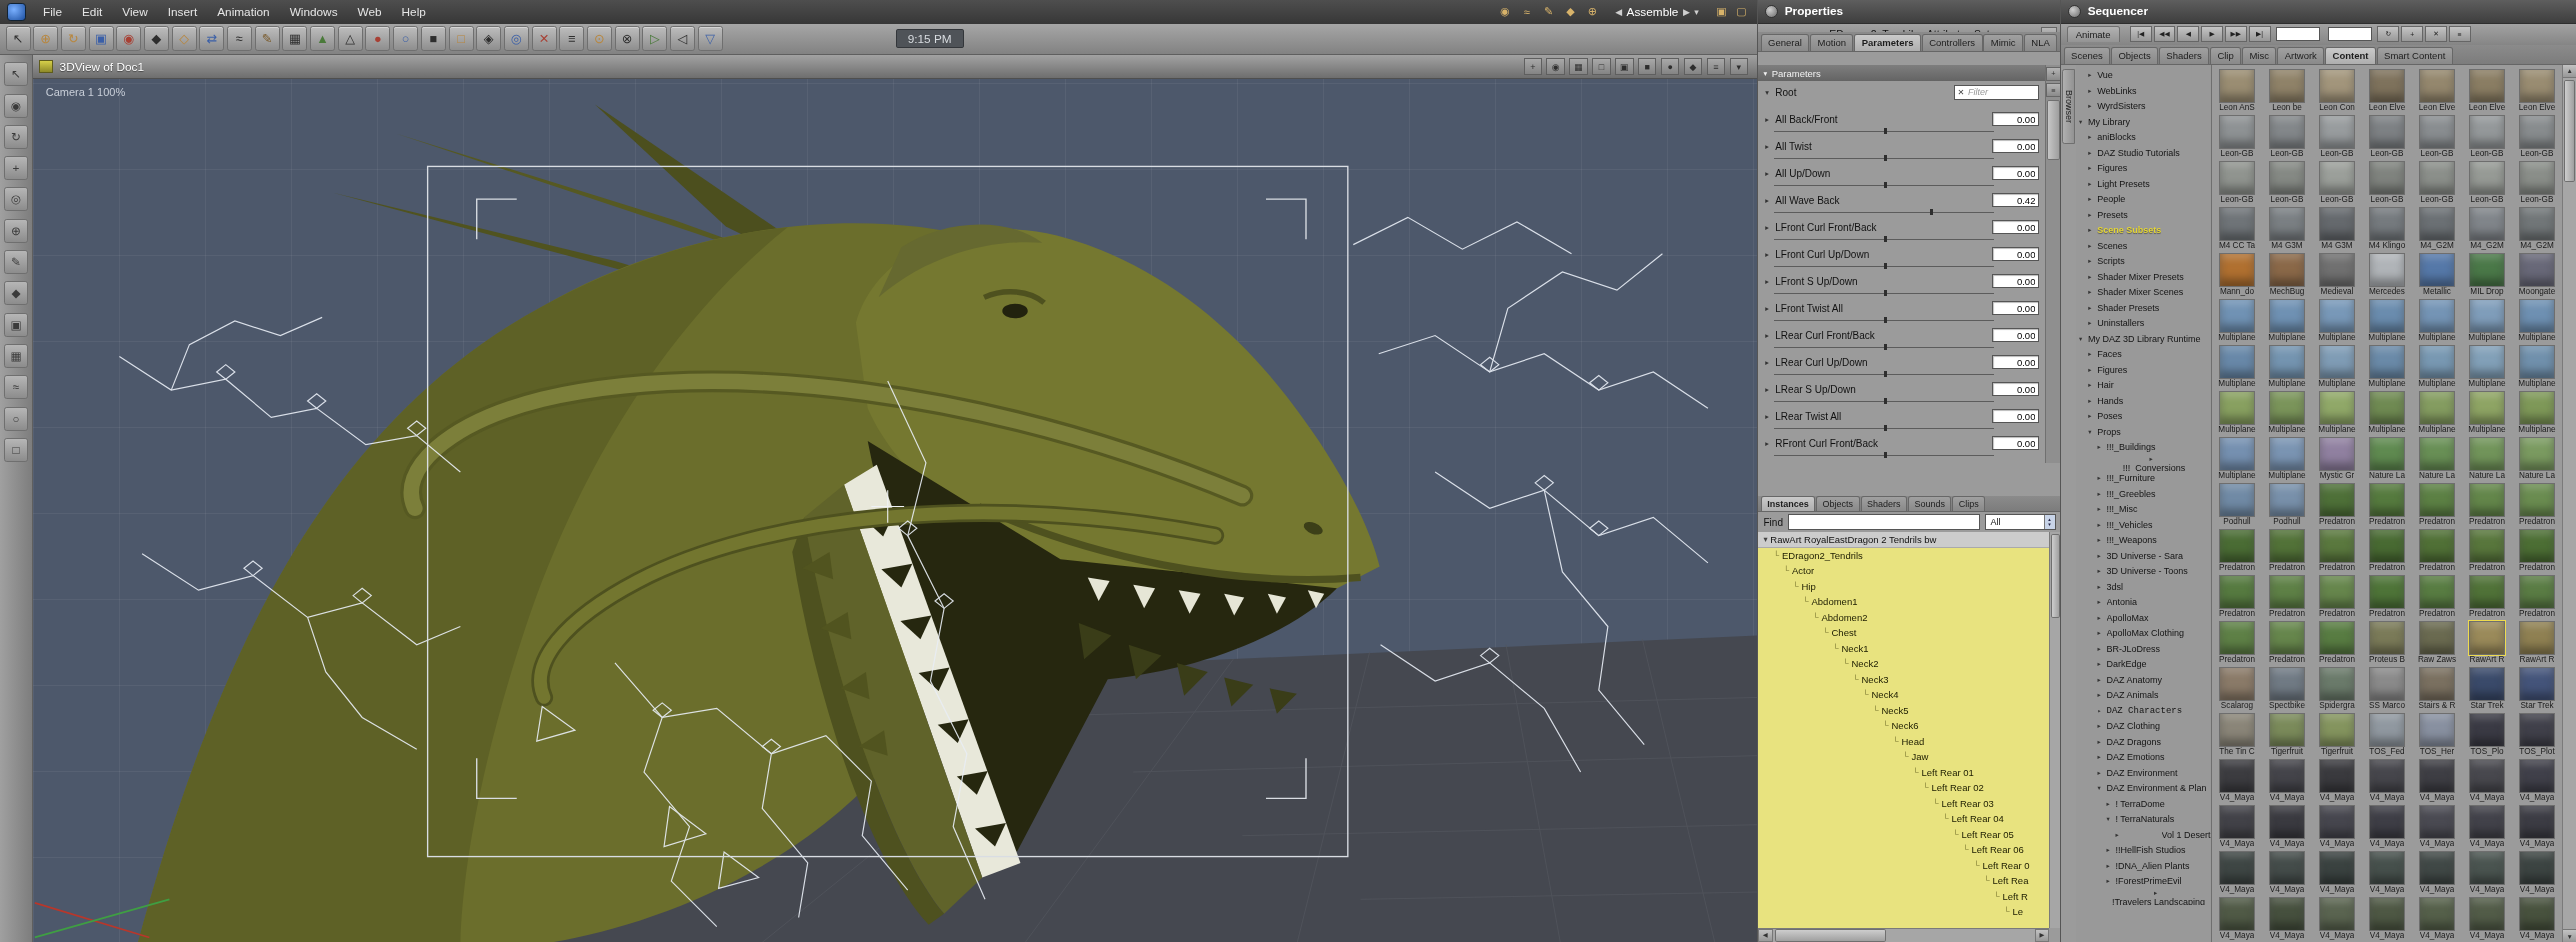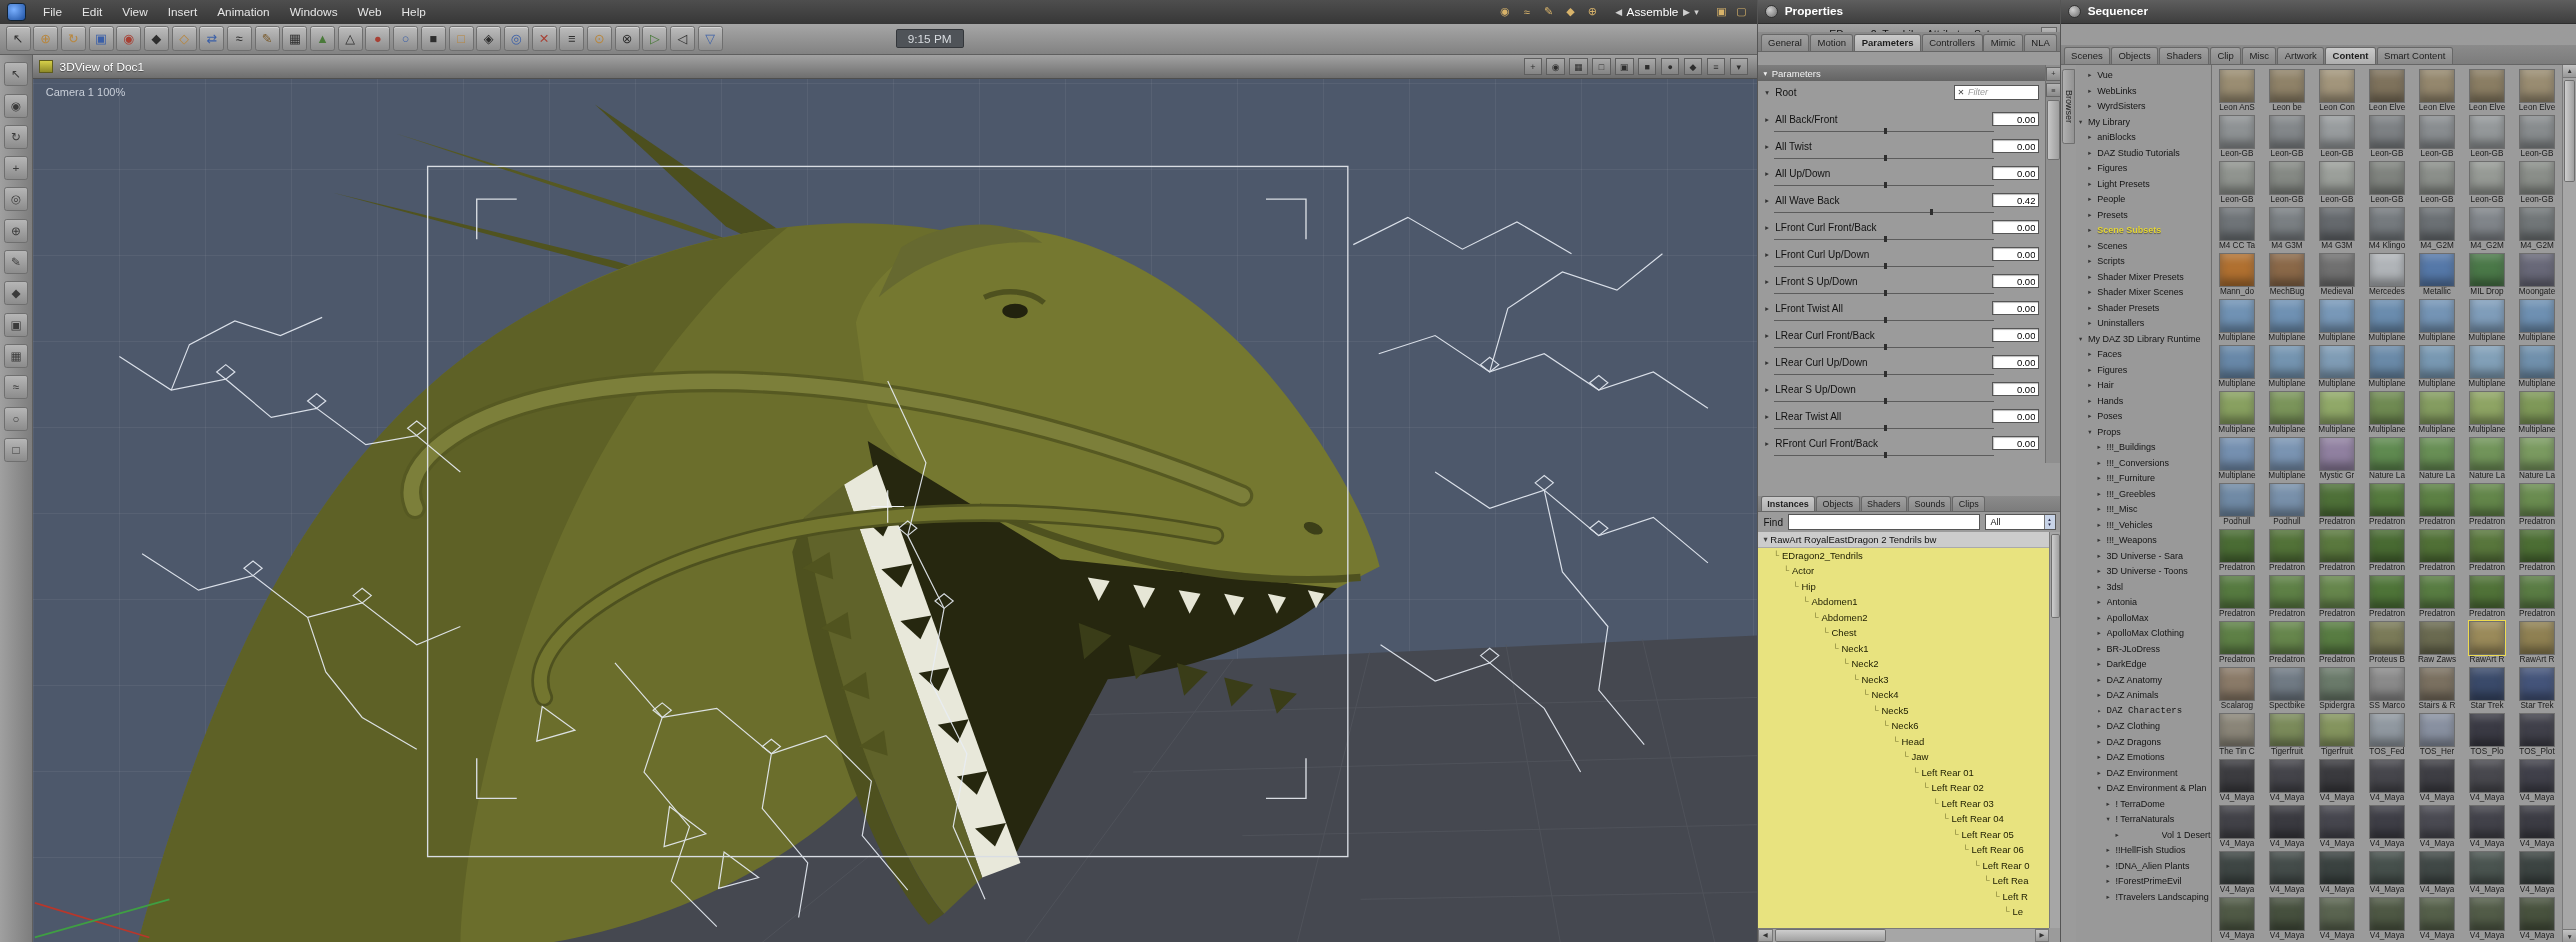--- a/index.html
+++ b/index.html
@@ -666,20 +666,39 @@
       <div class="hs-thumb"></div>
       <div class="hs-btn right">▶</div>
     </div>
   </div>
 
   <div class="seq">
     <div class="panel-titlebar">
       <div class="panel-dot"></div>
       <span>Sequencer</span>
     </div>
+    <div class="s-controls">
+      <div class="seq-tab">Animate</div>
+      <div id="transport" style="display:flex;gap:1.8px">
+          <div class="seq-btn">|◀</div>
+          <div class="seq-btn">◀◀</div>
+          <div class="seq-btn">◀</div>
+          <div class="seq-btn">▶</div>
+          <div class="seq-btn">▶▶</div>
+          <div class="seq-btn">▶|</div>
+        </div>
+      <div class="seq-box"></div>
+      <div class="seq-box"></div>
+      <div id="seq-extras" style="display:flex;gap:1.8px">
+          <div class="seq-btn">↻</div>
+          <div class="seq-btn">+</div>
+          <div class="seq-btn">✕</div>
+          <div class="seq-btn">≡</div>
+        </div>
+    </div>
     <div class="tab-row" id="content-tabs">
         <div class="tab">Scenes</div>
         <div class="tab">Objects</div>
         <div class="tab">Shaders</div>
         <div class="tab">Clip</div>
         <div class="tab">Misc</div>
         <div class="tab">Artwork</div>
         <div class="tab active">Content</div>
         <div class="tab">Smart Content</div>
       </div>
@@ -778,21 +797,21 @@
           <span class="folder-label">Poses</span>
         </div>
         <div class="folder-row" style="padding-left: 12.7px;">
           <span class="folder-arrow">▾</span>
           <span class="folder-label">Props</span>
         </div>
         <div class="folder-row" style="padding-left: 22px;">
           <span class="folder-arrow">▸</span>
           <span class="folder-label">!!!_Buildings</span>
         </div>
-        <div class="folder-row" style="padding-left: 22px;">
+        <div class="folder-row" style="padding-left: 22px; flex-direction: column;">
           <span class="folder-arrow">▸</span>
           <span class="folder-label">!!!_Conversions</span>
         </div>
         <div class="folder-row" style="padding-left: 22px;">
           <span class="folder-arrow">▸</span>
           <span class="folder-label">!!!_Furniture</span>
         </div>
         <div class="folder-row" style="padding-left: 22px;">
           <span class="folder-arrow">▸</span>
           <span class="folder-label">!!!_Greebles</span>
@@ -890,21 +909,21 @@
           <span class="folder-label">!!HellFish Studios</span>
         </div>
         <div class="folder-row" style="padding-left: 31px;">
           <span class="folder-arrow">▸</span>
           <span class="folder-label">!DNA_Alien Plants</span>
         </div>
         <div class="folder-row" style="padding-left: 31px;">
           <span class="folder-arrow">▸</span>
           <span class="folder-label">!ForestPrimeEvil</span>
         </div>
-        <div class="folder-row" style="padding-left: 31px;">
+        <div class="folder-row" style="padding-left: 31px; flex-direction: column;">
           <span class="folder-arrow">▸</span>
           <span class="folder-label">!Travelers Landscaping</span>
         </div>
       </div>
     <div id="thumb-grid">
         <div class="thumb-row">
           <div class="thumb-cell">
             <div class="thumb" style="background-color: rgb(154, 141, 114);"></div>
             <div class="thumb-caption">Leon AnS</div>
           </div>

